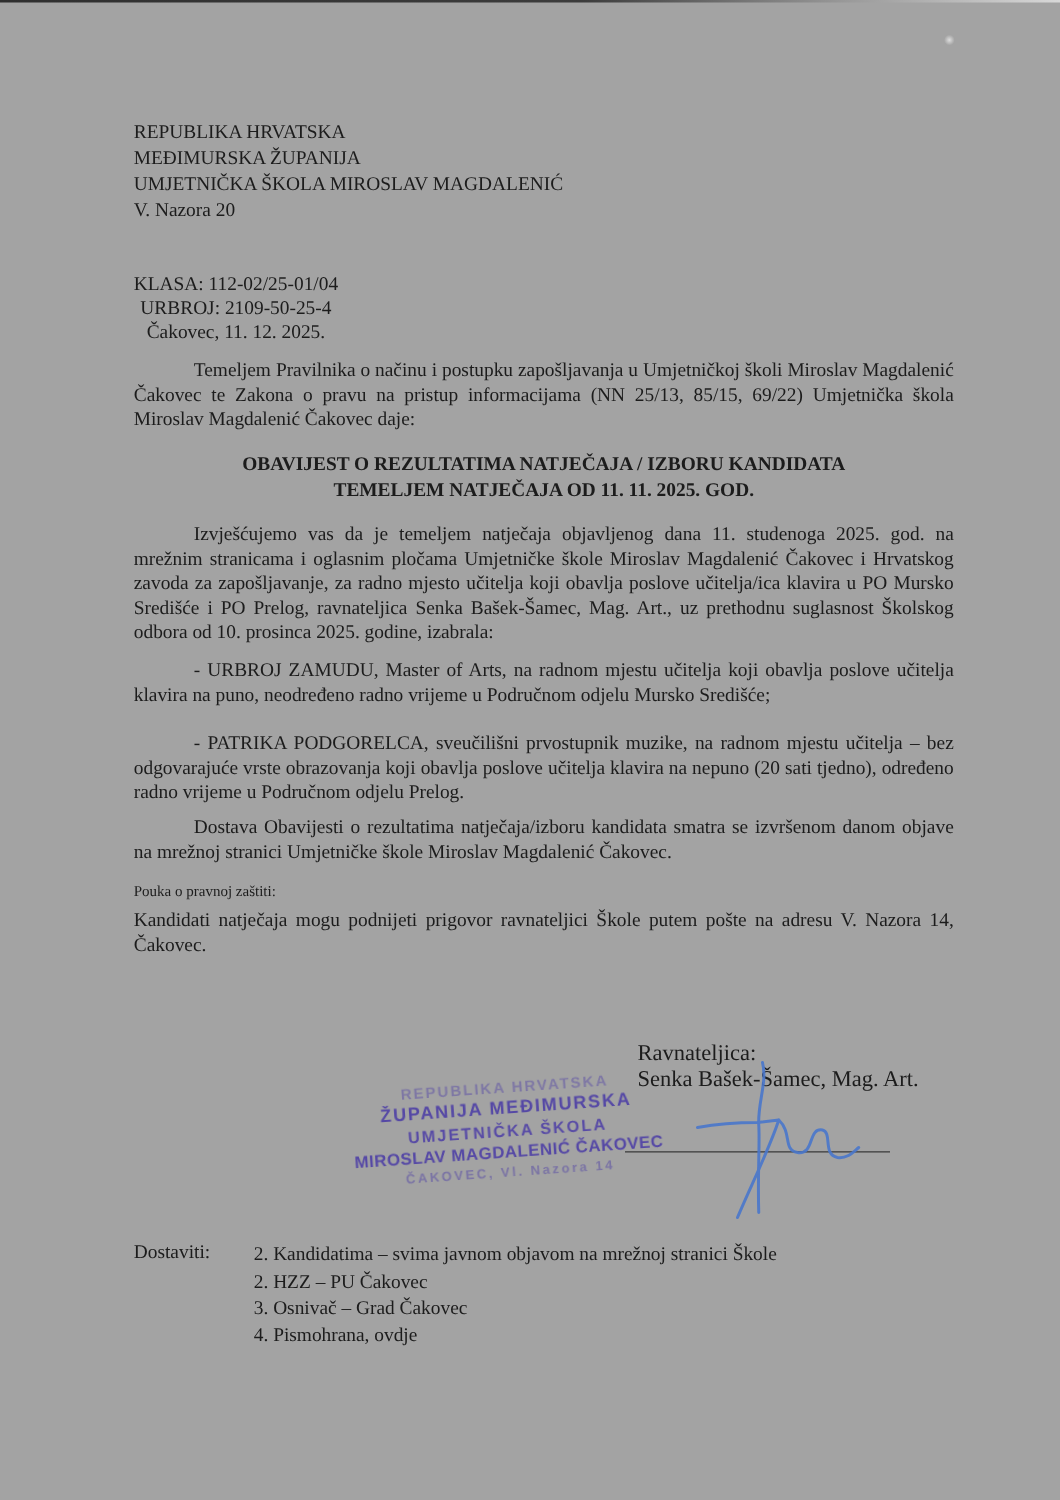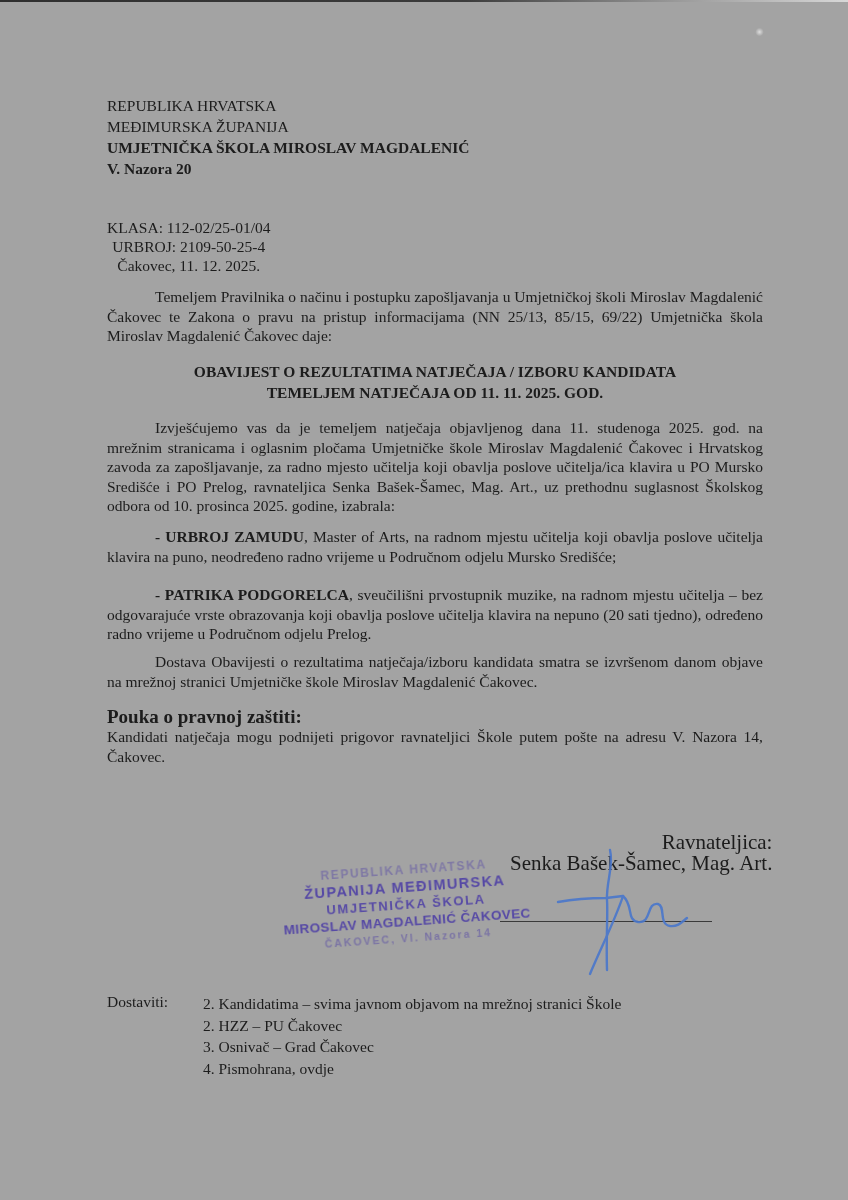--- a/index.html
+++ b/index.html
@@ -22,35 +22,35 @@
   }
   .scan-speck{
     position:absolute;left:755px;top:28px;width:9px;height:8px;
     background:radial-gradient(circle,#dedede 0%,rgba(255,255,255,0) 70%);
   }
   .abs{position:absolute;}
   .content-w{width:656px;}
   .txt{font-size:15.5px;line-height:19.5px;}
   .just{text-align:justify;}
   .ind{text-indent:48px;}
-  .b{font-weight:bold;}
+  .b{font-weight:normal;}
   p{margin:0;}
 
   .letterhead{left:107px;top:95px;line-height:21px;font-size:15.5px;}
   .letterhead .spaced{letter-spacing:0.38em;}
   .refblock{left:107px;top:218px;line-height:19px;font-size:15.5px;text-align:center;}
   .intro{left:107px;top:287px;}
   .doc-title{left:107px;top:362px;text-align:center;font-weight:bold;line-height:20.5px;font-size:15.5px;}
   .para1{left:107px;top:418px;}
   .cand1{left:107px;top:527px;}
   .cand2{left:107px;top:585px;}
   .para3{left:107px;top:652px;}
-  .pouka-h{left:107px;top:706px;font-size:19px;}
+  .pouka-h{left:107px;top:706px;font-size:12px;}
   .pouka-t{left:107px;top:727px;}
-  .sigblock{left:510px;top:832px;font-size:21px;line-height:21px;text-align:right;}
+  .sigblock{left:510px;top:832px;font-size:18px;line-height:21px;}
   .sig-line{
     position:absolute;left:500px;top:921px;width:212px;height:0;
     border-top:1.4px solid #3a3a3a;
   }
   .stamp{
     left:282px;top:862px;width:248px;
     text-align:center;
     transform:rotate(-4deg);
     font-family:"Liberation Sans","DejaVu Sans",sans-serif;
     font-weight:bold;

